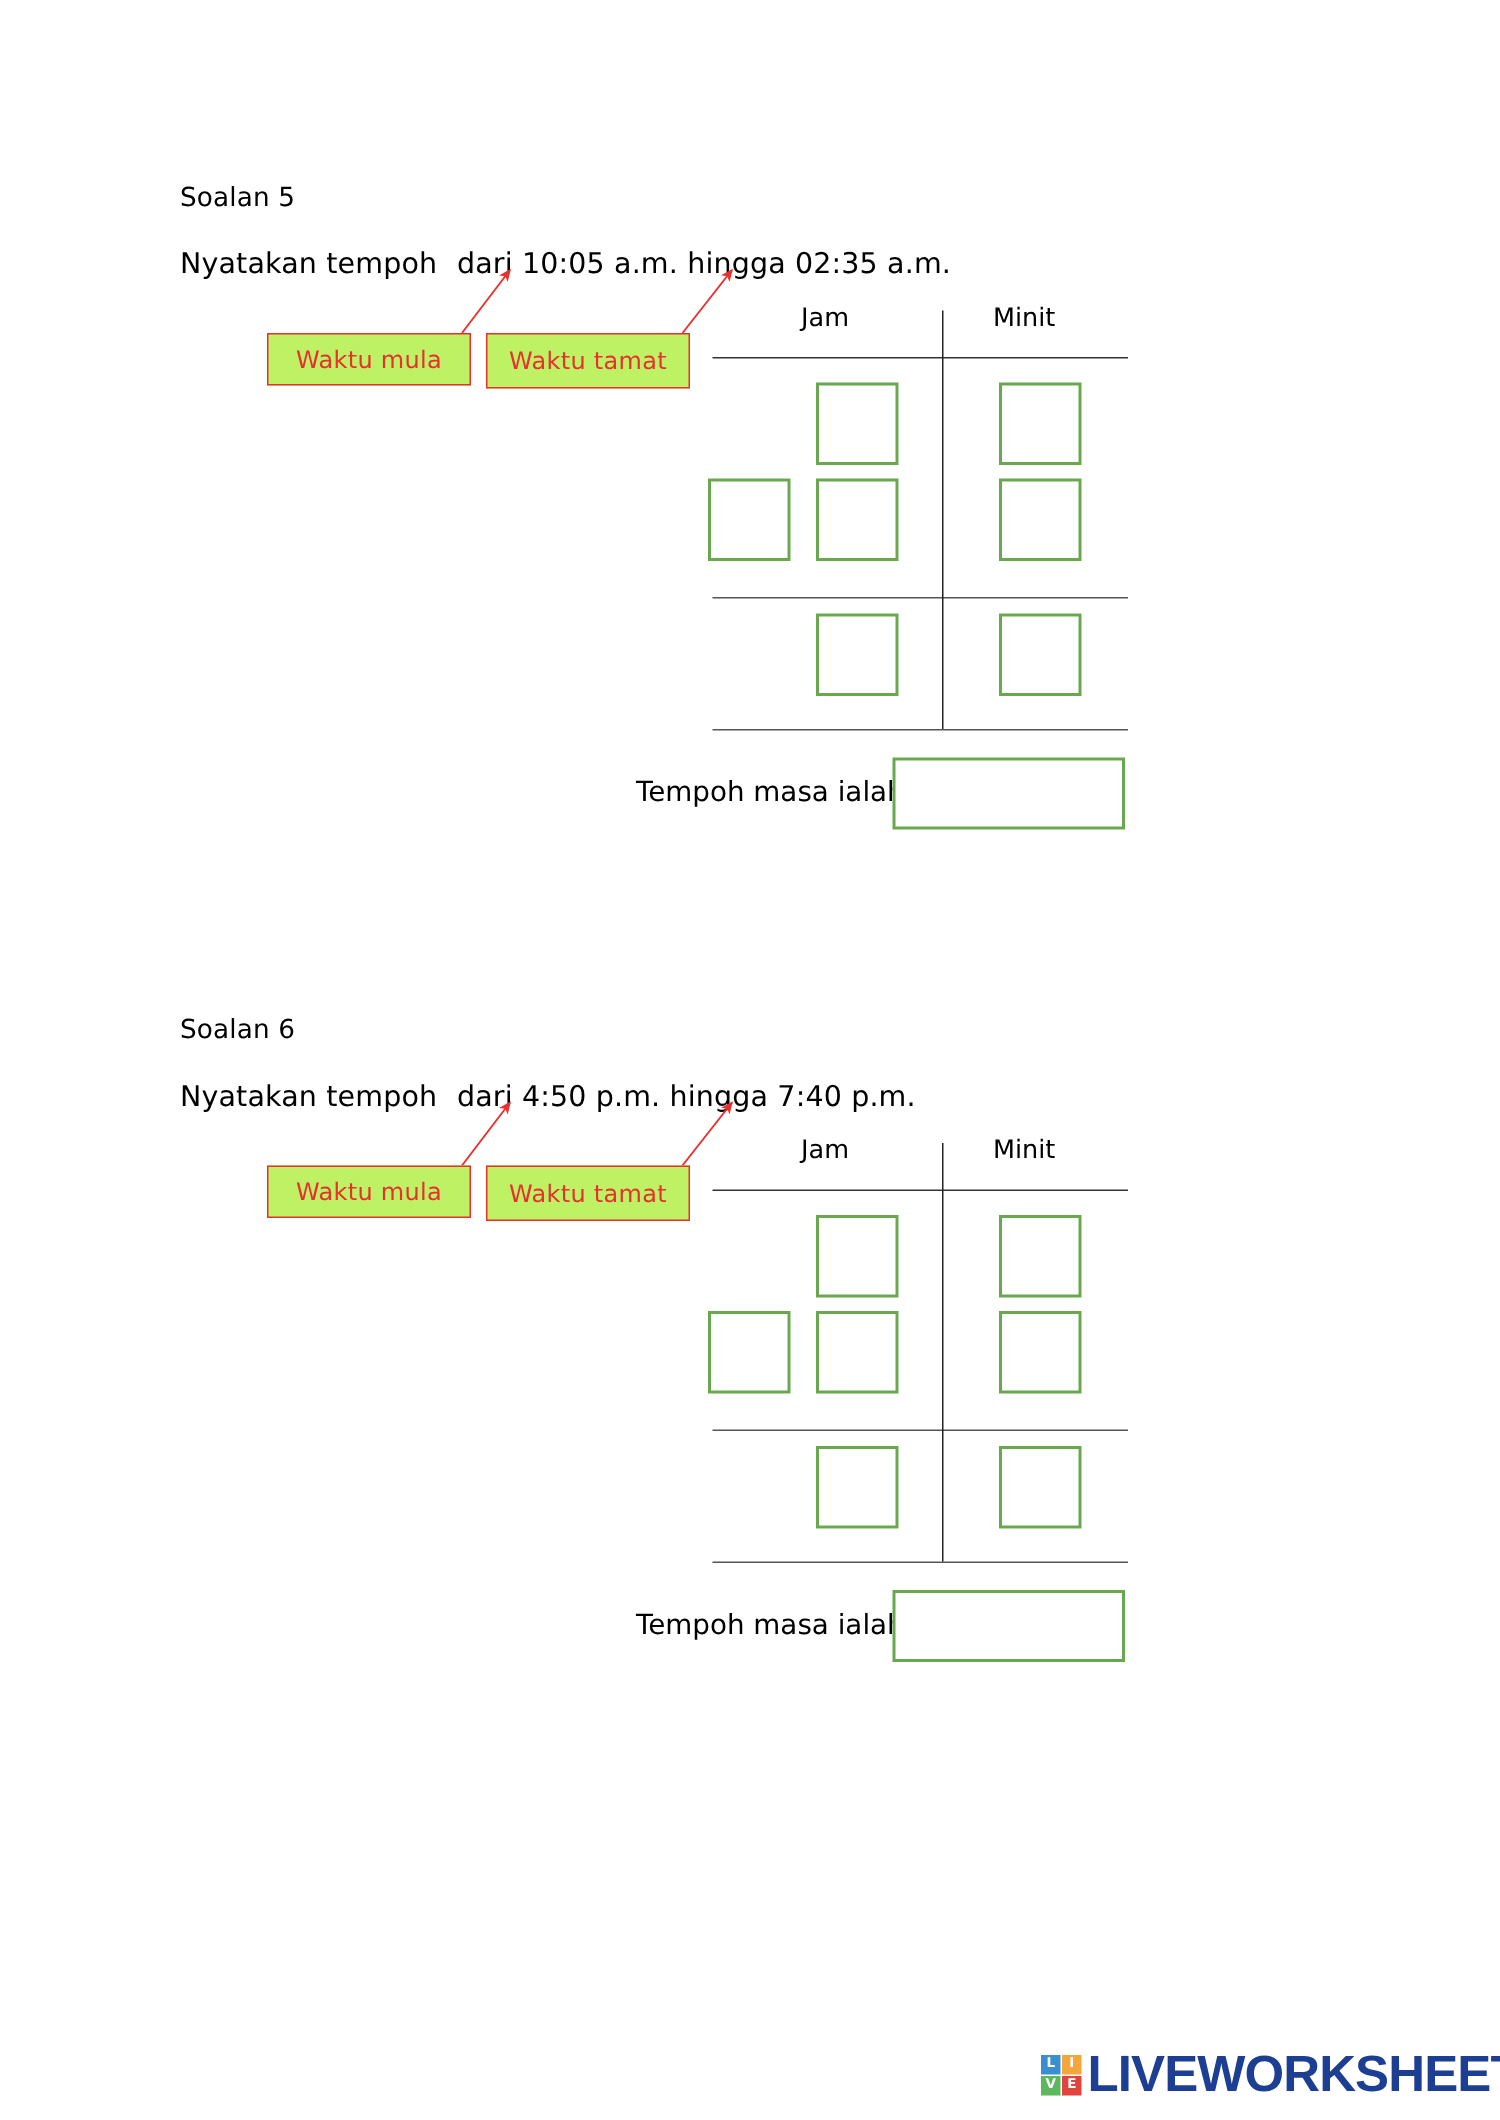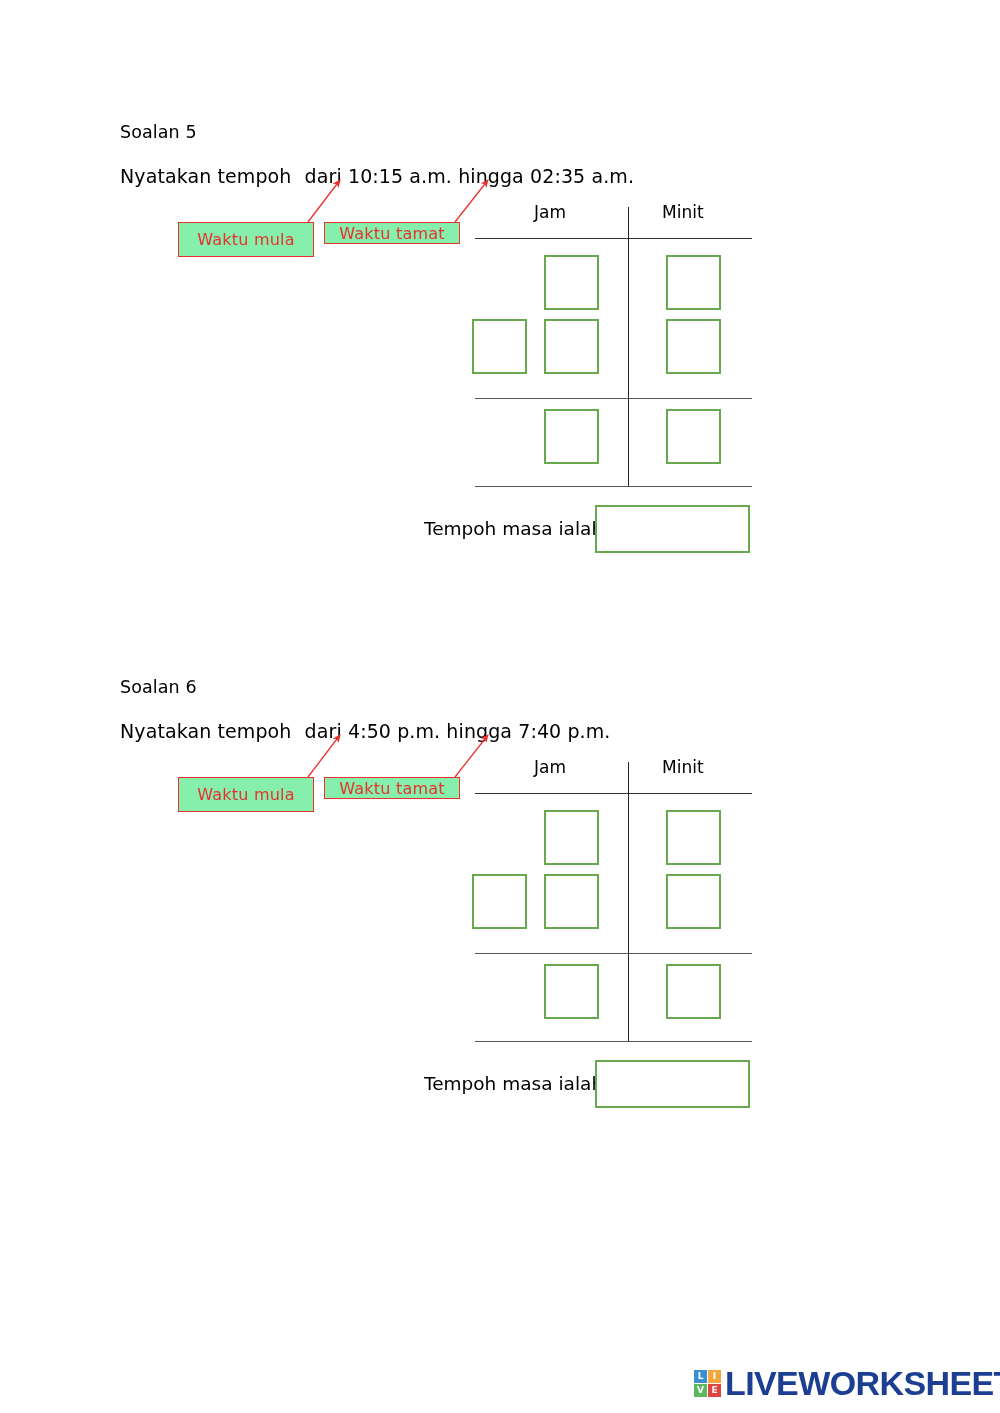--- a/index.html
+++ b/index.html
@@ -49,39 +49,39 @@
     letter-spacing: 0.1px;
     white-space: nowrap;
   }
   .prompt .gap { display: inline-block; width: 7px; }
 
   
   .callout {
     position: absolute;
     border: 1.6px solid #e8312f;
     color: #e8312f;
-    background: #86efac;
+    background: #bef264;
     font-size: 16px;
     display: flex;
     align-items: center;
     justify-content: center;
     letter-spacing: 0.2px;
     white-space: nowrap;
   }
   .callout-mula {
     left: 178px;
     top: 112px;
     width: 136px;
     height: 35px;
   }
   .callout-tamat {
     left: 324px;
     top: 112px;
     width: 136px;
-    height: 22px;
+    height: 37px;
     border-width: 1.8px;
   }
 
   .arrow-svg {
     position: absolute;
     left: 0;
     top: 0;
     width: 1000px;
     height: 260px;
     overflow: visible;
@@ -211,21 +211,21 @@
 
 <div class="page">
 
   <section class="question-block" id="question-5">
 
     <div class="soalan-label">Soalan 5</div>
 
     <div class="prompt">
       <span>Nyatakan tempoh</span><span class="gap"></span>
       <span>dari</span>
-      <span>10:15 a.m.</span>
+      <span>10:05 a.m.</span>
       <span>hingga</span>
       <span>02:35 a.m.</span>
     </div>
 
     <svg class="arrow-svg">
       <defs>
         <marker id="ah5a" markerWidth="7" markerHeight="7" refX="5.6" refY="3.1" orient="auto" markerUnits="strokeWidth">
           <path d="M0,0.3 L6.4,3.1 L0,5.9 L1.6,3.1 Z" fill="#e8312f"></path>
         </marker>
         <marker id="ah5b" markerWidth="7" markerHeight="7" refX="5.6" refY="3.1" orient="auto" markerUnits="strokeWidth">

